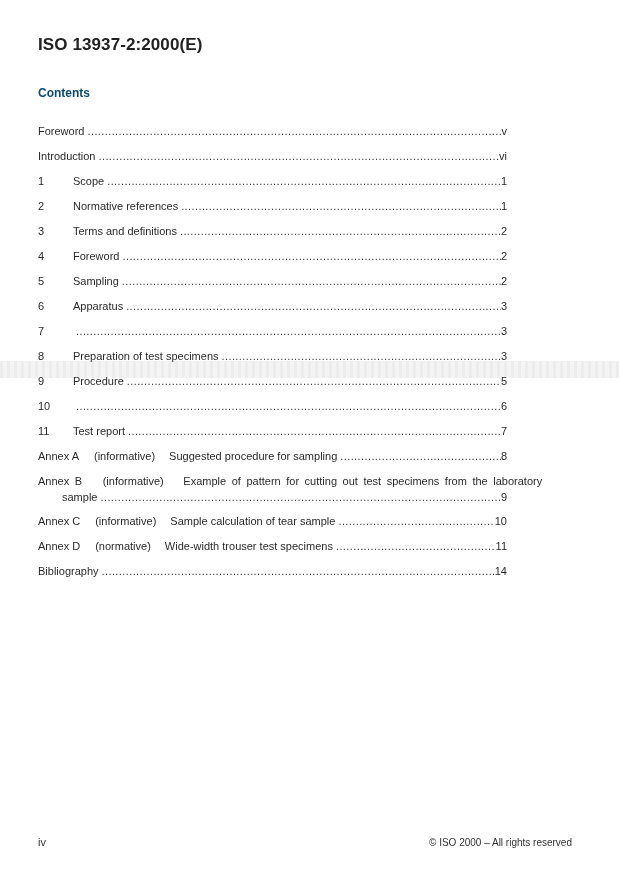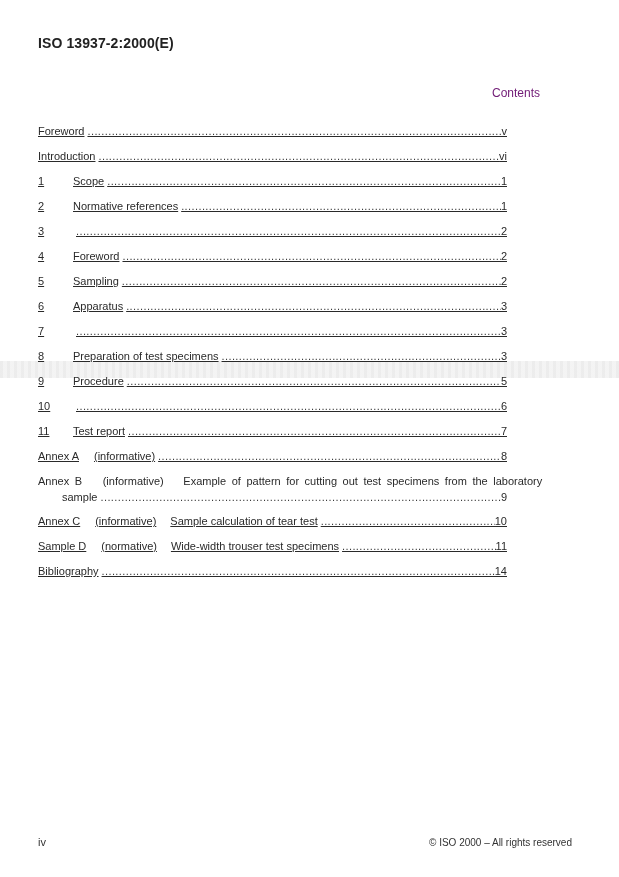--- a/index.html
+++ b/index.html
@@ -4,38 +4,38 @@
 <style>
   html,body{margin:0;padding:0;}
   body{
     width:619px;height:877px;position:relative;overflow:hidden;
     background:#ffffff;
     font-family:"Liberation Sans","DejaVu Sans",sans-serif;
     color:#2a2a2a;
   }
   .doc-header{
     position:absolute;left:38px;top:35px;
-    font-size:14px;font-weight:bold;letter-spacing:0.1px;color:#222;
+    font-size:17px;font-weight:bold;letter-spacing:0.1px;color:#222;
   }
   .doc-title{
     position:absolute;left:38px;top:86px;width:502px;
-    text-align:right;font-size:12px;font-weight:normal;color:#701a75;
+    text-align:left;font-size:12px;font-weight:bold;color:#0c4a6e;
   }
   .scan-band{
     position:absolute;left:0;top:361px;width:619px;height:17px;
     background:
       repeating-linear-gradient(90deg, rgba(110,110,110,0.07) 0 3px, rgba(170,170,170,0.03) 3px 7px),
       rgba(0,0,0,0.035);
     pointer-events:none;
   }
   .toc{
     position:absolute;left:38px;top:119px;width:469px;
     font-size:11px;color:#2a2a2a;
   }
-  .row{display:flex;align-items:flex-end;height:25px;line-height:25px;text-decoration:underline;}
+  .row{display:flex;align-items:flex-end;height:25px;line-height:25px;}
   .num{flex:0 0 35px;}
   .label{white-space:nowrap;}
   .leader{
     flex:1 1 auto;overflow:hidden;white-space:nowrap;
     letter-spacing:0.4px;color:#3a3a3a;
     padding:0 2px 0 3px;
   }
   .pg{white-space:nowrap;text-align:right;}
   .ax-kind{margin-left:15px;white-space:nowrap;}
   .ax-title{margin-left:14px;white-space:nowrap;}
@@ -75,20 +75,21 @@
 
   <div class="row">
     <span class="num">2</span>
     <span class="label">Normative references</span>
     <span class="leader">................................................................................................................................................................................................................................................</span>
     <span class="pg">1</span>
   </div>
 
   <div class="row">
     <span class="num">3</span>
+    <span class="label">Terms and definitions</span>
     <span class="leader">................................................................................................................................................................................................................................................</span>
     <span class="pg">2</span>
   </div>
 
   <div class="row">
     <span class="num">4</span>
     <span class="label">Foreword</span>
     <span class="leader">................................................................................................................................................................................................................................................</span>
     <span class="pg">2</span>
   </div>
@@ -136,47 +137,48 @@
   <div class="row">
     <span class="num">11</span>
     <span class="label">Test report</span>
     <span class="leader">................................................................................................................................................................................................................................................</span>
     <span class="pg">7</span>
   </div>
 
   <div class="row">
     <span class="label">Annex A</span>
     <span class="label ax-kind">(informative)</span>
+    <span class="label ax-title">Suggested procedure for sampling</span>
     <span class="leader">................................................................................................................................................................................................................................................</span>
     <span class="pg">8</span>
   </div>
 
   <div class="annexb">
     <div class="line1">
       <span>Annex B</span>
       <span class="ax-kind">(informative)</span>
       <span class="ax-title">Example of pattern for cutting out test specimens from the laboratory</span>
     </div>
     <div class="line2">
       <span class="label">sample</span>
       <span class="leader">................................................................................................................................................................................................................................................</span>
       <span class="pg">9</span>
     </div>
   </div>
 
   <div class="row">
     <span class="label">Annex C</span>
     <span class="label ax-kind">(informative)</span>
-    <span class="label ax-title">Sample calculation of tear test</span>
+    <span class="label ax-title">Sample calculation of tear sample</span>
     <span class="leader">................................................................................................................................................................................................................................................</span>
     <span class="pg">10</span>
   </div>
 
   <div class="row">
-    <span class="label">Sample D</span>
+    <span class="label">Annex D</span>
     <span class="label ax-kind">(normative)</span>
     <span class="label ax-title">Wide-width trouser test specimens</span>
     <span class="leader">................................................................................................................................................................................................................................................</span>
     <span class="pg">11</span>
   </div>
 
   <div class="row">
     <span class="label">Bibliography</span>
     <span class="leader">................................................................................................................................................................................................................................................</span>
     <span class="pg">14</span>

